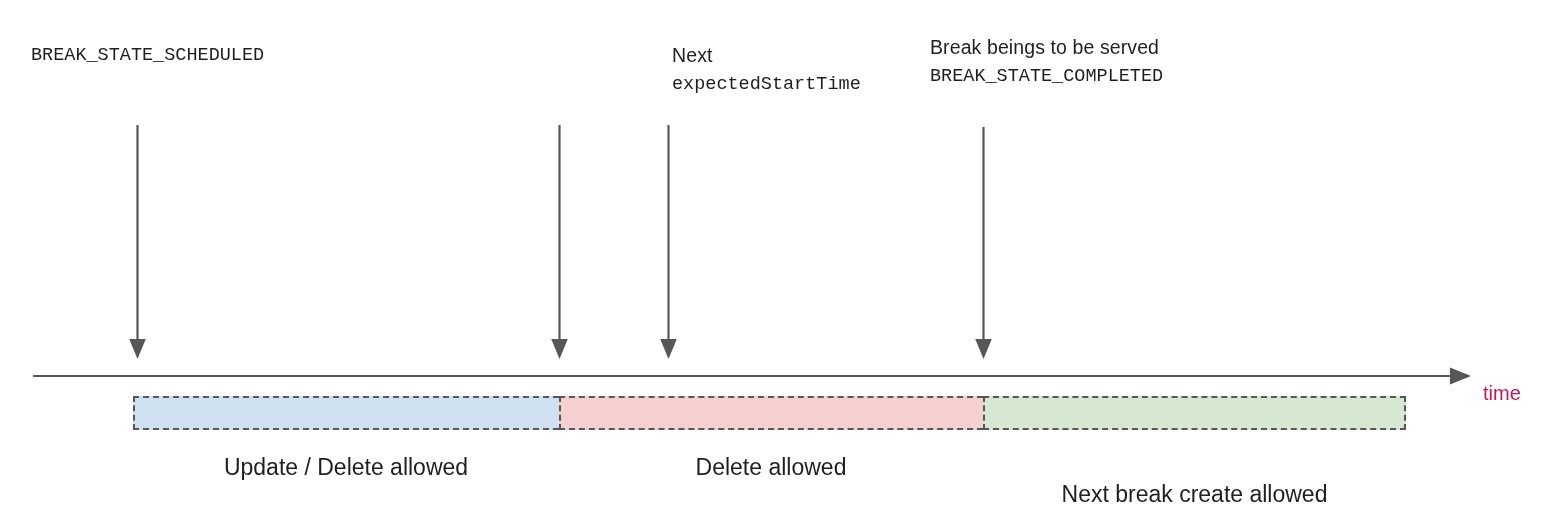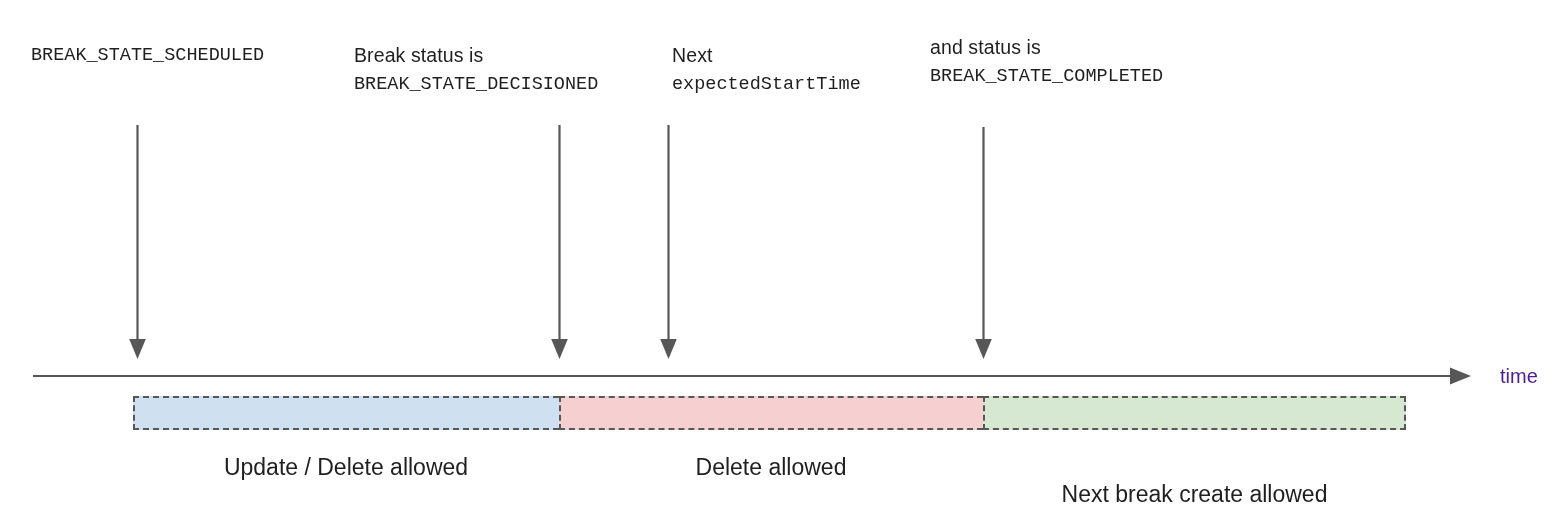--- a/index.html
+++ b/index.html
@@ -55,26 +55,25 @@
 
   
   #time-axis {
     position: absolute;
     left: 0;
     top: 0;
   }
   #axis-label {
     position: absolute;
     left: 1483px;
-    top: 364px;
+    top: 381px;
     font-size: 20px;
     line-height: 24px;
-    color: #4c1d95;
+    color: #be185d;
     white-space: nowrap;
-    margin-left: 17px;
   }
 
   
   .phase-bar {
     position: absolute;
     top: 396px;
     height: 34px;
     box-sizing: border-box;
     border: 2px dashed #575757;
   }
@@ -98,32 +97,28 @@
 </style>
 </head>
 <body>
 
 <div id="diagram">
 
   <div class="event-label" id="event-0">
     <span class="line mono">BREAK_STATE_SCHEDULED</span>
   </div>
 
-  <div class="event-label" id="event-1">
-    <span class="line">Break status is</span>
-    <span class="line mono">BREAK_STATE_DECISIONED</span>
-  </div>
 
   <div class="event-label" id="event-2">
     <span class="line">Next</span>
     <span class="line mono">expectedStartTime</span>
   </div>
 
   <div class="event-label" id="event-3">
-    <span class="line">and status is</span>
+    <span class="line">Break beings to be served</span>
     <span class="line mono">BREAK_STATE_COMPLETED</span>
   </div>
 
   <svg class="drop-arrow" style="left:120px; top:120px;" width="36" height="245" viewBox="0 0 36 245">
     <line x1="17.5" y1="5" x2="17.5" y2="221" stroke="#575757" stroke-width="2.2"></line>
     <polygon points="17.5,239 9.2,219 25.8,219" fill="#575757"></polygon>
   </svg>
 
   <svg class="drop-arrow" style="left:542px; top:120px;" width="36" height="245" viewBox="0 0 36 245">
     <line x1="17.5" y1="5" x2="17.5" y2="221" stroke="#575757" stroke-width="2.2"></line>

